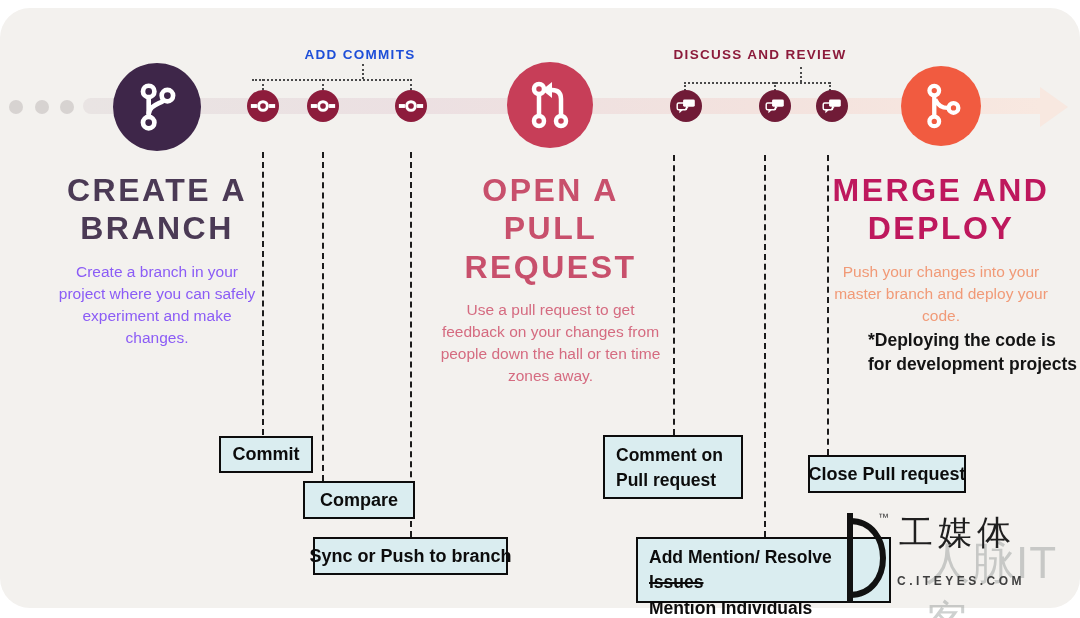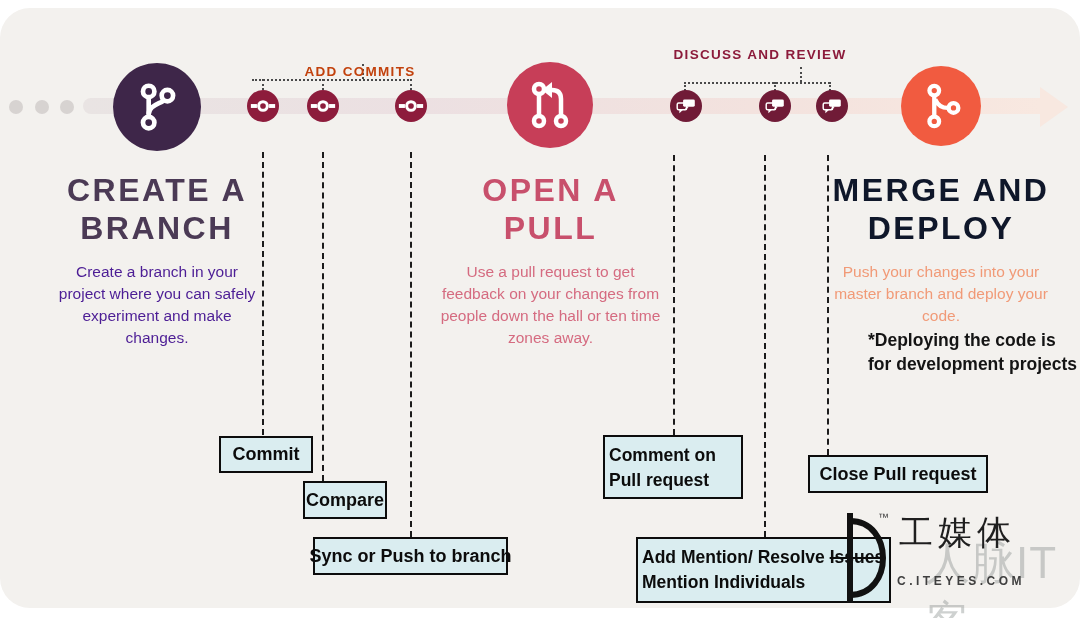--- a/index.html
+++ b/index.html
@@ -23,49 +23,49 @@
   
   .node { position:absolute; top:90px; width:32px; height:32px; border-radius:50%; display:flex; align-items:center; justify-content:center; }
   .node-commit { background:#8d1c3c; }
   .node-review { background:#701b37; }
 
   
   .dotline-h { position:absolute; height:0; border-top:2px dotted #4a4a4a; }
   .dotline-v { position:absolute; width:0; border-left:2px dotted #4a4a4a; }
 
   .group-label { position:absolute; font-size:13.5px; font-weight:700; letter-spacing:1.3px; text-align:center; }
-  .lbl-commits { left:280px; top:64px; width:160px; color:#c2410c; }
+  .lbl-commits { left:280px; top:47px; width:160px; color:#1d4ed8; }
   .lbl-discuss { left:660px; top:47px; width:200px; color:#8c1b3b; }
 
   
   .stage-text { position:absolute; text-align:center; }
   .stage-title { font-size:32px; font-weight:700; letter-spacing:2.5px; line-height:1.2; }
   .stage-desc { margin-top:13px; font-size:15.5px; line-height:1.42; }
   .st-branch { left:52px;  top:171px; width:210px; }
-  .st-branch .stage-title { color:#4b3a55; } .st-branch .stage-desc { color:#4c1d95; }
+  .st-branch .stage-title { color:#4b3a55; } .st-branch .stage-desc { color:#8b5cf6; }
   .st-pr     { left:438px; top:171px; width:225px; }
   .st-pr .stage-title { color:#c8506c; } .st-pr .stage-desc { color:#d56b80; }
   .st-merge  { left:831px; top:171px; width:220px; }
-  .st-merge .stage-title { color:#0f172a; } .st-merge .stage-desc { color:#f19a77; }
+  .st-merge .stage-title { color:#be185d; } .st-merge .stage-desc { color:#f19a77; }
 
   .deploy-note { position:absolute; left:868px; top:329px; width:212px; font-size:17.5px; font-weight:700;
                  color:#141414; line-height:1.35; text-align:left; }
 
   
   .dash-v { position:absolute; width:0; border-left:2.5px dashed #1b1b1b; }
 
   
   .callout { position:absolute; background:#daedf0; border:2.5px solid #0c0c0c; color:#0c0c0c;
              font-weight:700; font-size:18px; display:flex; align-items:center; justify-content:center; white-space:nowrap;text-align:center; }
-  .callout.multiline { display:block; white-space:normal; padding:6px 4px; line-height:1.45; font-size:17.5px; text-align:left; }
+  .callout.multiline { display:block; white-space:normal; padding:6px 11px; line-height:1.45; font-size:17.5px; text-align:left; }
   .box-commit  { left:219px; top:436px; width:94px;  height:37px; }
-  .box-compare { left:303px; top:481px; width:84px; height:38px; }
+  .box-compare { left:303px; top:481px; width:112px; height:38px; }
   .box-sync    { left:313px; top:537px; width:195px; height:38px; }
   .box-comment { left:603px; top:435px; width:140px; height:64px; }
-  .box-close   { left:808px; top:455px; width:180px; height:38px; }
+  .box-close   { left:808px; top:455px; width:158px; height:38px; }
   .box-issues  { left:636px; top:537px; width:255px; height:66px; }
   .strike { text-decoration:line-through; text-decoration-thickness:2px;margin-top:25px; }
 
   
   .wm-ghost { position:absolute; left:926px; top:534px; font-size:44px; color:#8b9290; opacity:0.42; letter-spacing:1px; }
   .wm-d     { position:absolute; left:842px; top:512px; }
   .wm-tm    { position:absolute; left:878px; top:511px; font-size:11px; color:#333; }
   .wm-brand { position:absolute; left:899px; top:510px; font-size:34px; font-weight:500; color:#1f1f1f; letter-spacing:5px; }
   .wm-site  { position:absolute; left:897px; top:574px; font-size:12px; font-weight:700; color:#3f3f3f; letter-spacing:3.5px; }
 </style>
@@ -175,20 +175,21 @@
   <div class="stage-text st-branch">
     <div class="stage-title">
       <div>CREATE A</div>
       <div>BRANCH</div>
     </div>
     <div class="stage-desc">Create a branch in your project where you can safely experiment and make changes.</div>
   </div>
   <div class="stage-text st-pr">
     <div class="stage-title">
       <div>OPEN A PULL</div>
+      <div>REQUEST</div>
     </div>
     <div class="stage-desc">Use a pull request to get feedback on your changes from people down the hall or ten time zones away.</div>
   </div>
   <div class="stage-text st-merge">
     <div class="stage-title">
       <div>MERGE AND</div>
       <div>DEPLOY</div>
     </div>
     <div class="stage-desc">Push your changes into your master branch and deploy your code.</div>
   </div>

